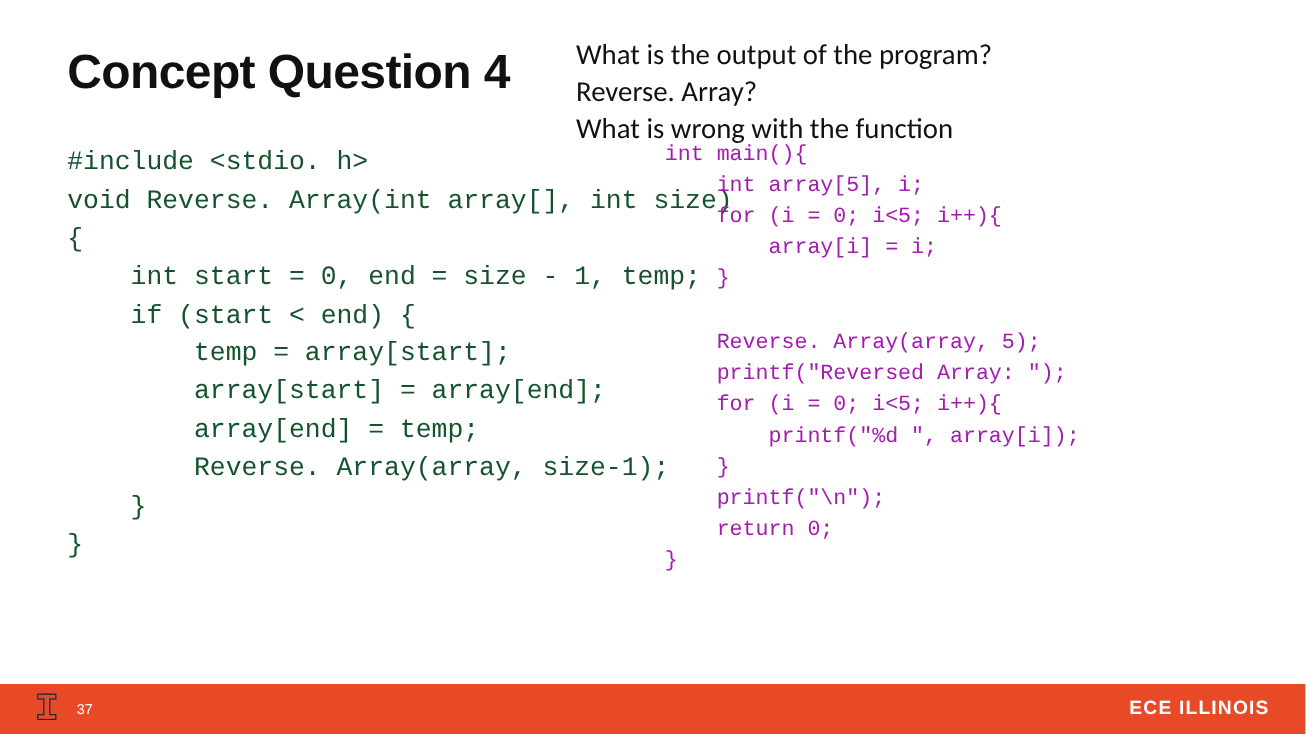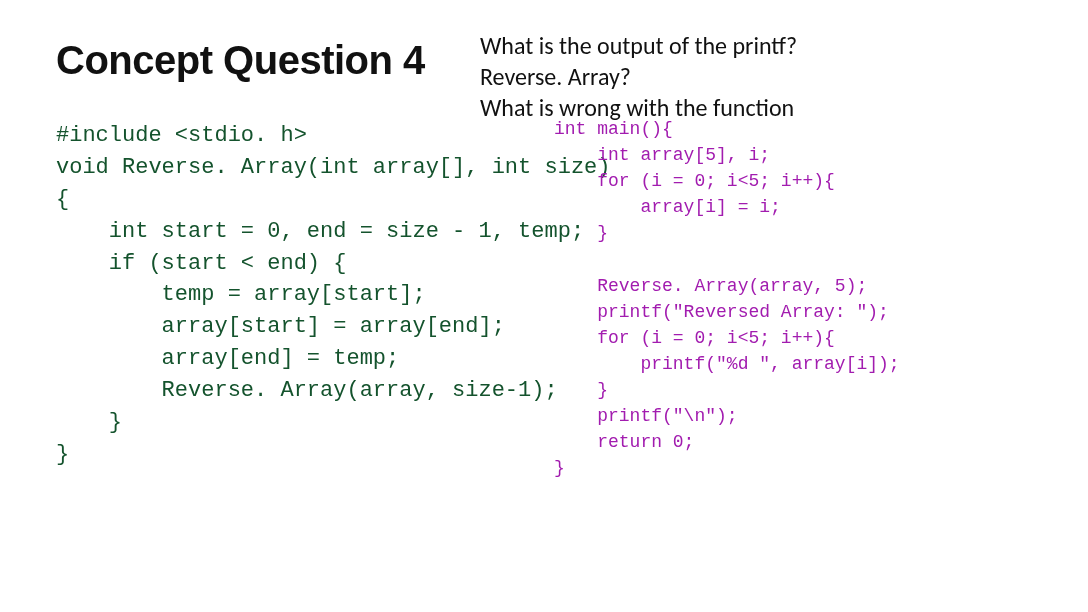--- a/index.html
+++ b/index.html
@@ -74,21 +74,21 @@
   }
 </style>
 </head>
 <body>
 
 <div class="slide">
 
   <div class="title">Concept Question 4</div>
 
   <div class="questions">
-    <div>What is the output of the printf?</div>
+    <div>What is the output of the program?</div>
     <div>Reverse. Array?</div>
     <div>What is wrong with the function</div>
   </div>
 
   <div class="code-left">#include &lt;stdio. h&gt;
 void Reverse. Array(int array[], int size)
 {
     int start = 0, end = size - 1, temp;
     if (start &lt; end) {
         temp = array[start];
@@ -106,14 +106,30 @@
 
     Reverse. Array(array, 5);
     printf("Reversed Array: ");
     for (i = 0; i&lt;5; i++){
         printf("%d ", array[i]);
     }
     printf("\n");
     return 0;
 }</div>
 
+  <div class="footer">
+    <div class="footer-left">
+      <span class="ilogo">
+        <svg width="18" height="24" viewBox="0 0 18 24">
+          <rect x="1" y="1" width="16" height="5" fill="#13294b"></rect>
+          <rect x="6" y="1" width="6" height="22" fill="#13294b"></rect>
+          <rect x="1" y="18" width="16" height="5" fill="#13294b"></rect>
+          <rect x="2" y="2" width="14" height="3" fill="#e84a27"></rect>
+          <rect x="7" y="2" width="4" height="20" fill="#e84a27"></rect>
+          <rect x="2" y="19" width="14" height="3" fill="#e84a27"></rect>
+        </svg>
+      </span>
+      <span class="pagenum">37</span>
+    </div>
+    <div class="footer-right">ECE ILLINOIS</div>
+  </div>
 
 </div>
 
 </body></html>

